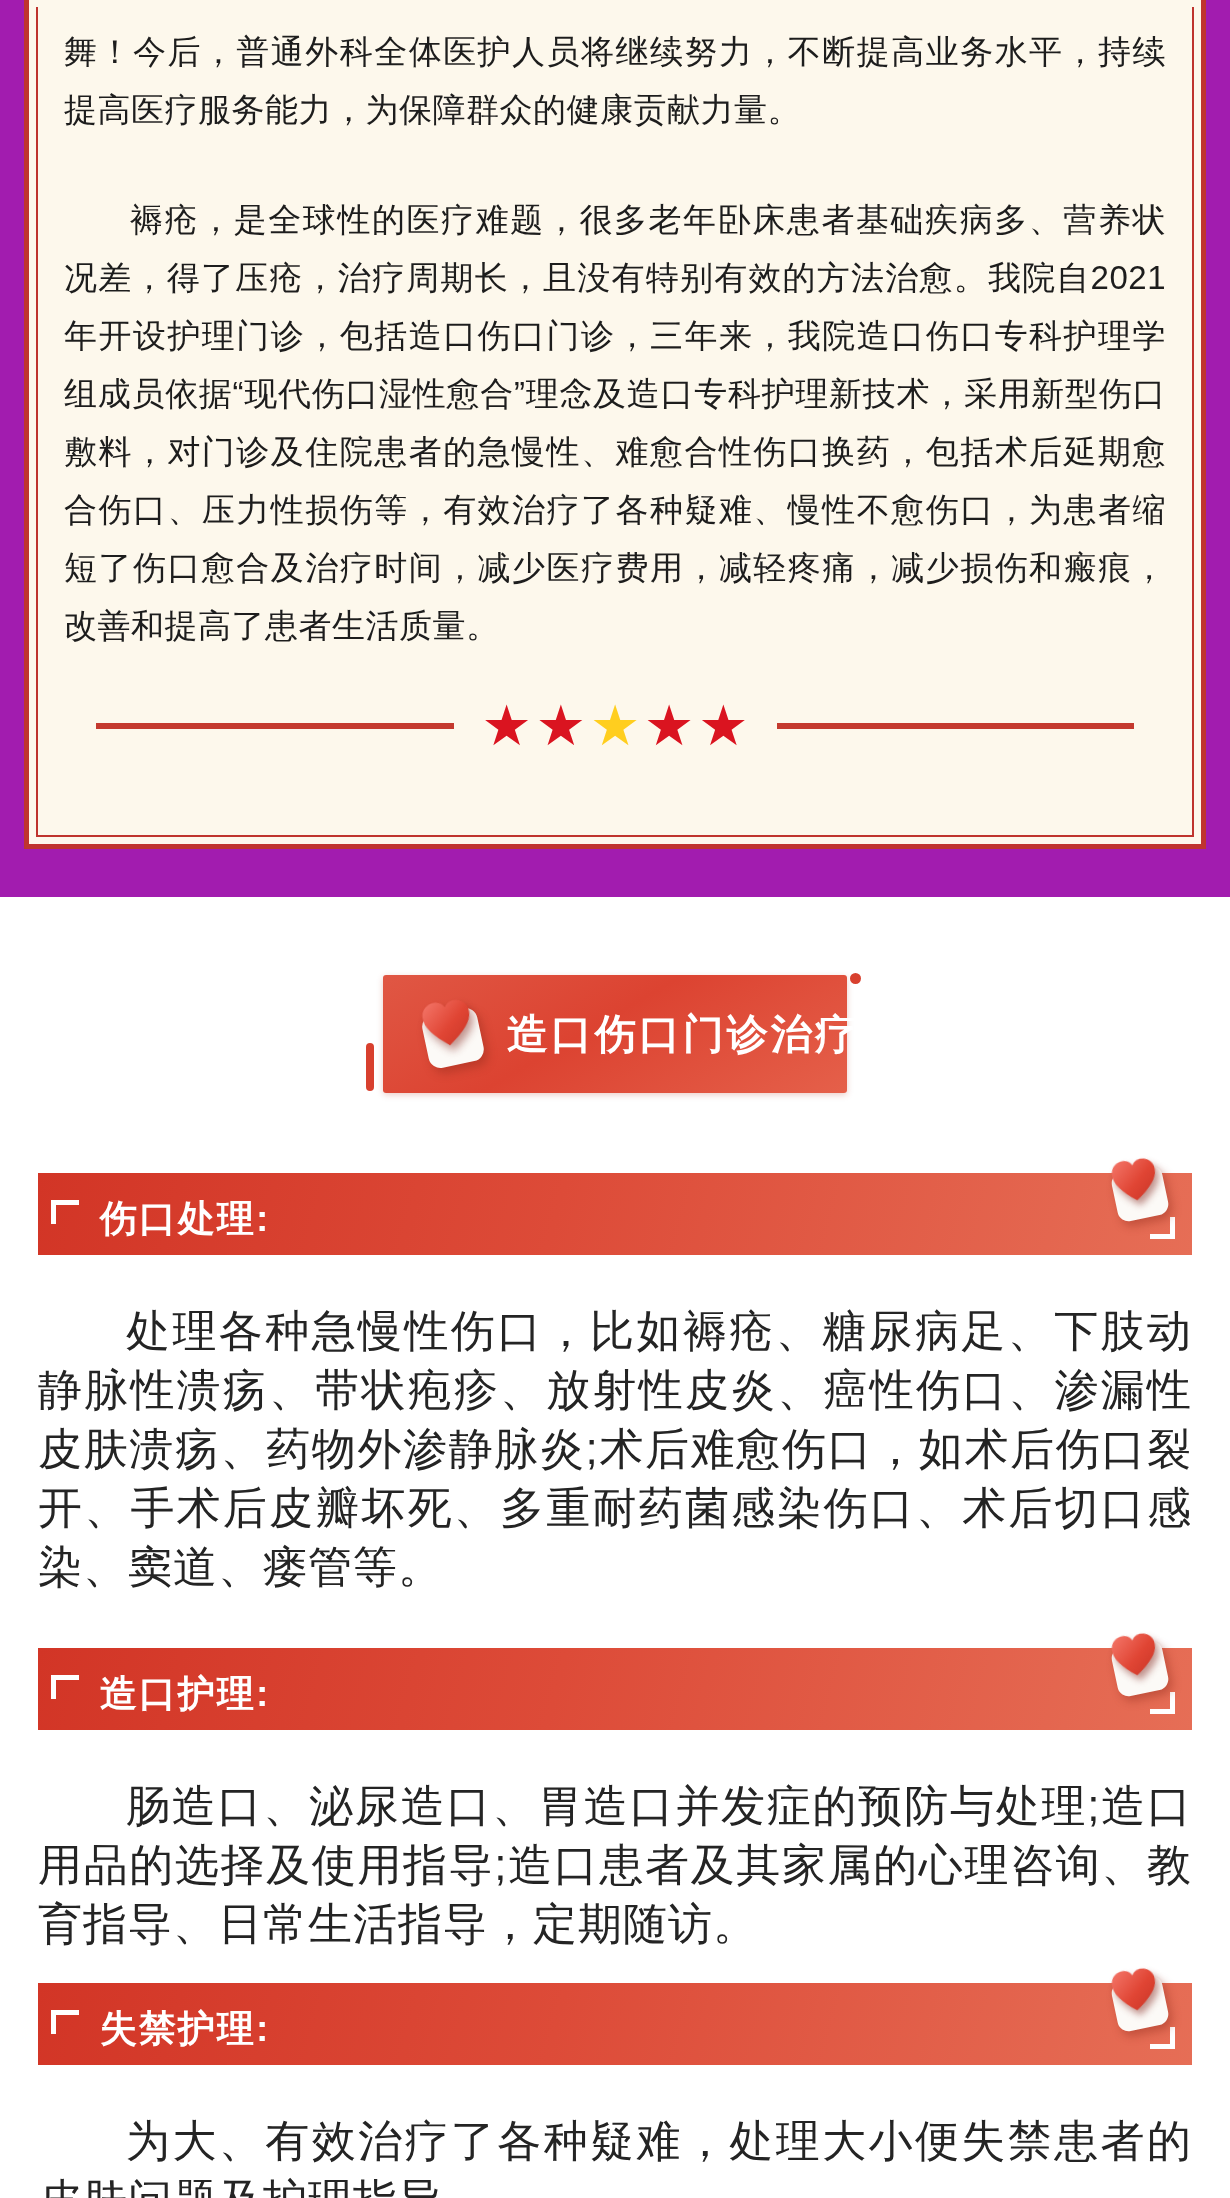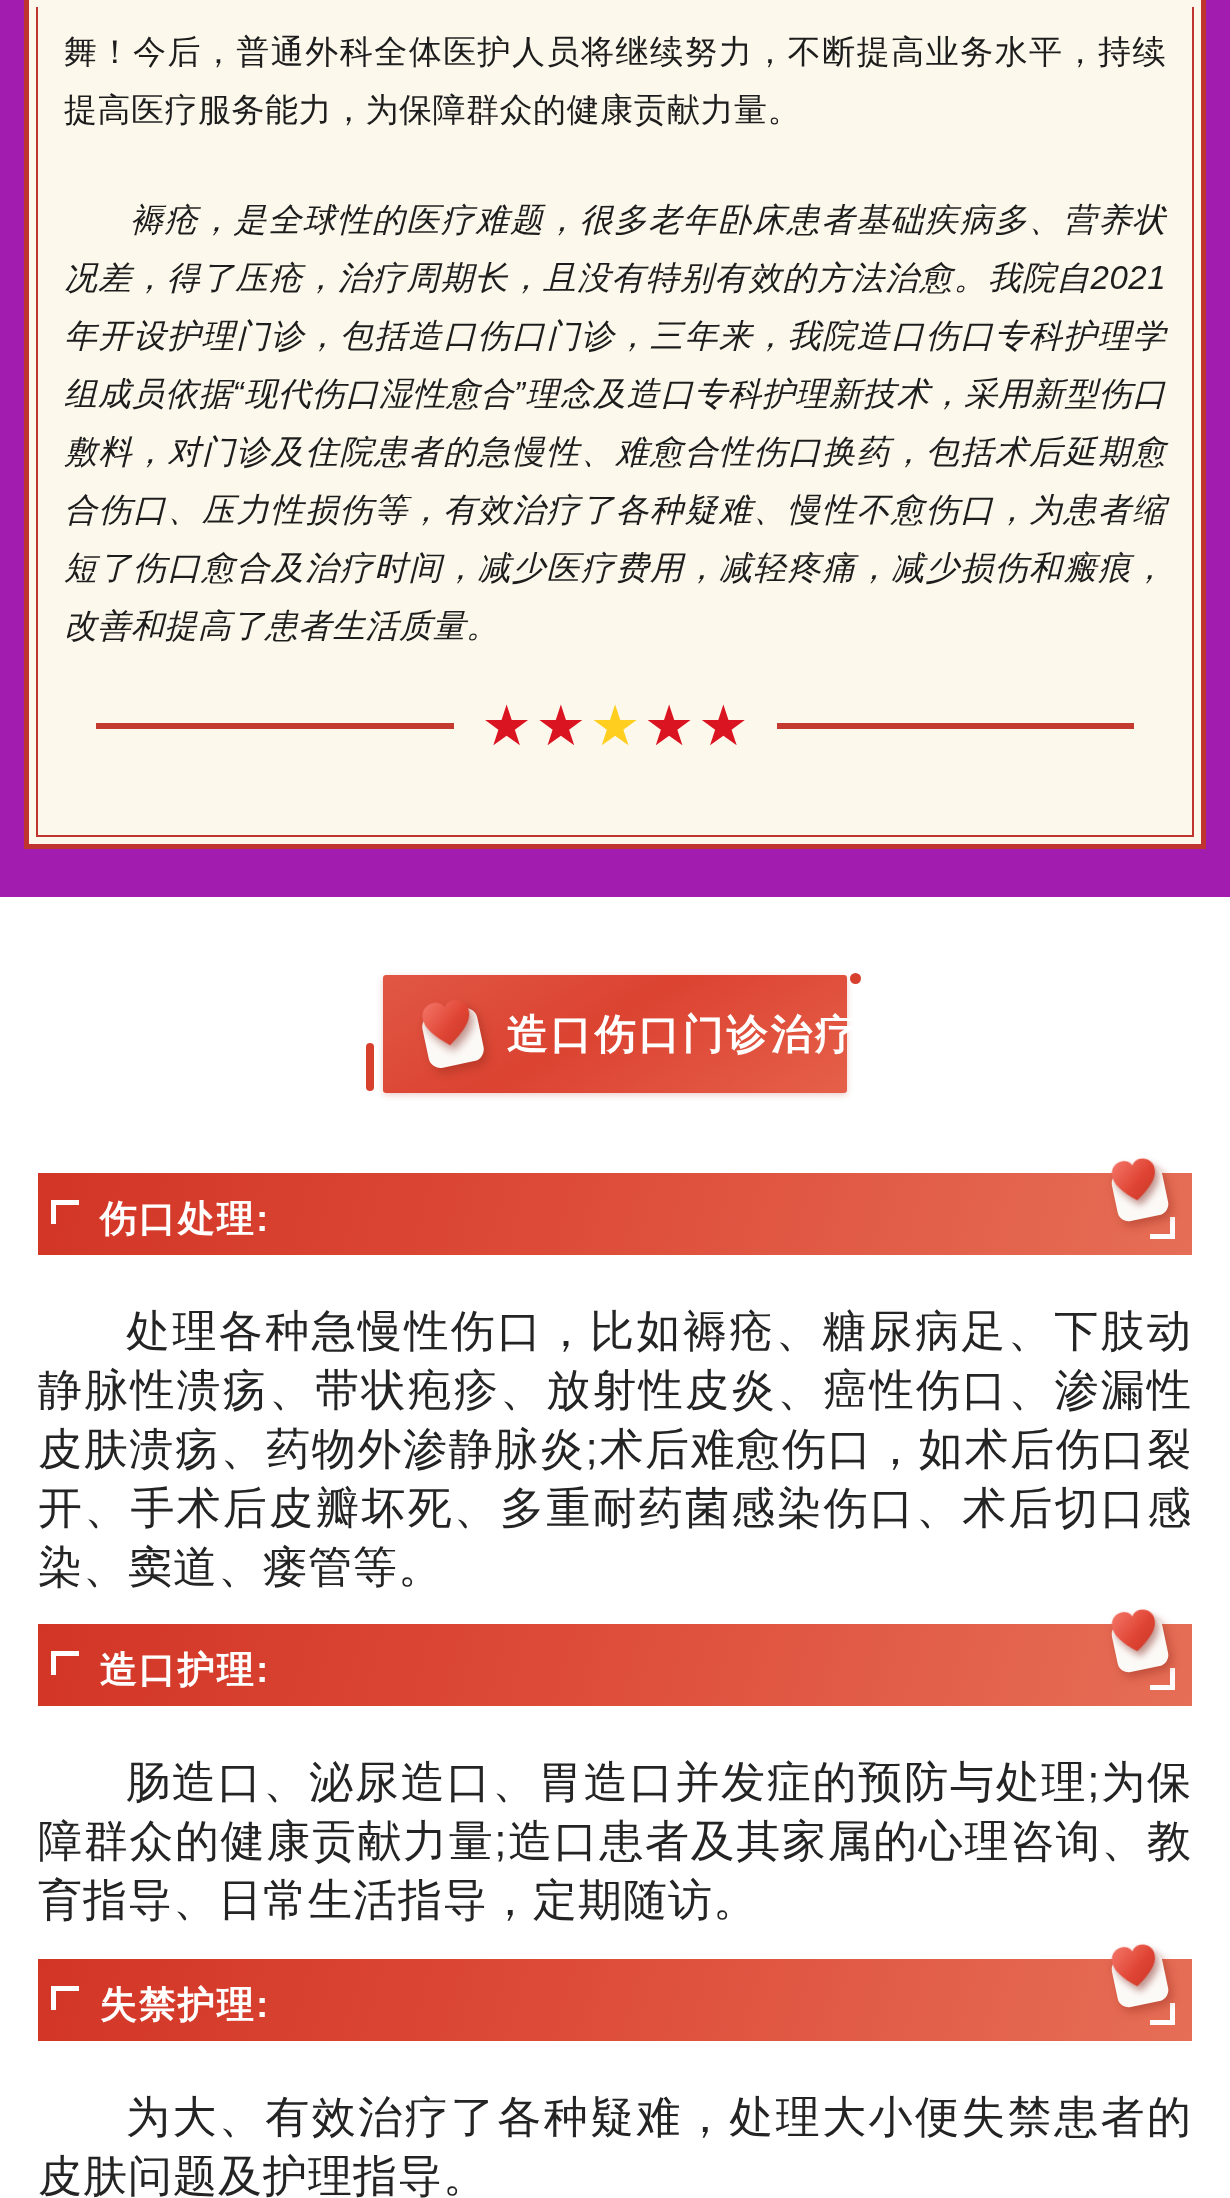--- a/index.html
+++ b/index.html
@@ -16,21 +16,21 @@
   }
   .card-inner{
     border:2px solid #bf342e;border-top:none;background:#fdf8ec;
     padding:10px 26px 84px 26px;
   }
   .card-inner p{
     margin:0;font-size:33px;line-height:58px;color:#1d1d1d;
     text-align:justify;letter-spacing:0.5px;
   }
   .p-first{padding-top:6px;}
-  .p-second{margin-top:52px !important;text-indent:2em;font-style:italic;}
+  .p-second{margin-top:52px !important;text-indent:2em;}
   
   .star-divider{display:flex;align-items:center;margin:46px 32px 0 32px;}
   .d-line{flex:1;height:6px;background:#c43a2e;}
   .stars{display:flex;align-items:center;margin:0 26px;}
   .star{font-size:56px;line-height:50px;color:#da1420;margin:0 2px;}
   .star.yellow{color:#ffce1f;}
   
   .heart-sticker{display:inline-block;position:relative;width:80px;height:78px;flex:0 0 auto;}
   .sticker-card{
     position:absolute;left:12px;top:16px;width:56px;height:54px;
@@ -66,21 +66,21 @@
     border-left:5px solid #fff;border-top:5px solid #fff;}
   .corner-br{position:absolute;right:17px;bottom:16px;width:20px;height:17px;
     border-right:5px solid #fff;border-bottom:5px solid #fff;}
   .section-banner .heart-sticker{position:absolute;right:12px;top:-22px;transform:scale(.92);}
   
   .section-body{
     margin:46px 38px 0 38px;font-size:44px;line-height:59px;color:#242424;
     text-align:justify;text-indent:2em;letter-spacing:1px;
   }
   .mt-s1{margin-top:80px;}
-  .mt-s2{margin-top:28px;}
+  .mt-s2{margin-top:52px;}
   .mt-s3{margin-top:30px;}
   .page-end{height:15px;}
 </style>
 </head>
 <body>
 
 <svg width="0" height="0" style="position:absolute" aria-hidden="true">
   <defs>
     <linearGradient id="heartGrad" x1="0" y1="0" x2="1" y2="1">
       <stop offset="0%" stop-color="#f4776a"></stop>
@@ -141,21 +141,21 @@
   <span class="corner-tl"></span>
   <span class="corner-br"></span>
   <span class="banner-title">造口护理:</span>
   <span class="heart-sticker">
     <span class="sticker-card"></span>
     <svg class="sticker-heart" viewBox="0 0 100 90">
       <path d="M50 85 C 22 64 8 48 8 30 C 8 16 19 6 32 6 C 40 6 47 10 50 17 C 53 10 60 6 68 6 C 81 6 92 16 92 30 C 92 48 78 64 50 85 Z" fill="url(#heartGrad)"></path>
     </svg>
   </span>
 </div>
-<p class="section-body">肠造口、泌尿造口、胃造口并发症的预防与处理;为保障群众的健康贡献力量;造口患者及其家属的心理咨询、教育指导、日常生活指导，定期随访。</p>
+<p class="section-body">肠造口、泌尿造口、胃造口并发症的预防与处理;造口用品的选择及使用指导;造口患者及其家属的心理咨询、教育指导、日常生活指导，定期随访。</p>
 
 <div class="section-banner mt-s3">
   <span class="corner-tl"></span>
   <span class="corner-br"></span>
   <span class="banner-title">失禁护理:</span>
   <span class="heart-sticker">
     <span class="sticker-card"></span>
     <svg class="sticker-heart" viewBox="0 0 100 90">
       <path d="M50 85 C 22 64 8 48 8 30 C 8 16 19 6 32 6 C 40 6 47 10 50 17 C 53 10 60 6 68 6 C 81 6 92 16 92 30 C 92 48 78 64 50 85 Z" fill="url(#heartGrad)"></path>
     </svg>

